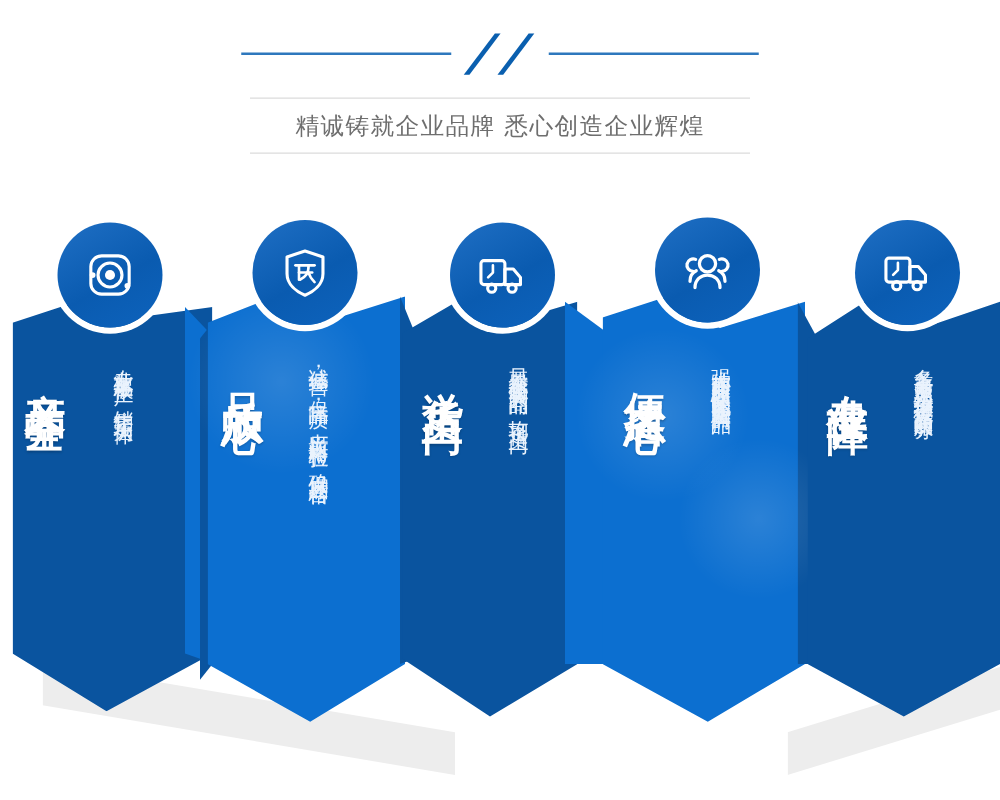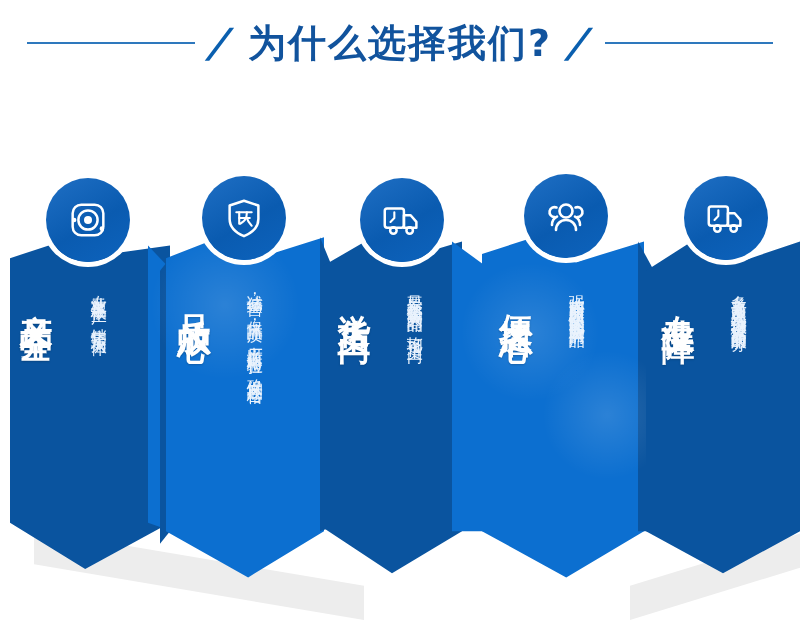--- a/index.html
+++ b/index.html
@@ -154,25 +154,29 @@
   }
 </style>
 </head>
 <body>
 
 <div class="header">
 
   <div class="title-row">
     <div class="rule rule-left"></div>
     <span class="slash">/</span>
-    <div class="main-title">为什么选择我们?</div>
     <span class="slash">/</span>
     <div class="rule rule-right"></div>
   </div>
 
+  <div class="sub-wrap">
+    <div class="sub-rule"></div>
+    <div class="subtitle">精诚铸就企业品牌 悉心创造企业辉煌</div>
+    <div class="sub-rule"></div>
+  </div>
 
 </div>
 
 <div class="ribbon">
 
   <div class="shadow-wedge" style="left:34px; top:360px; width:330px; height:90px;
               clip-path: polygon(0% 0%, 100% 62%, 100% 100%, 0% 38%);"></div>
   <div class="shadow-wedge" style="left:630px; top:360px; width:170px; height:90px;
               clip-path: polygon(0% 62%, 100% 4%, 100% 42%, 0% 100%);"></div>
 

